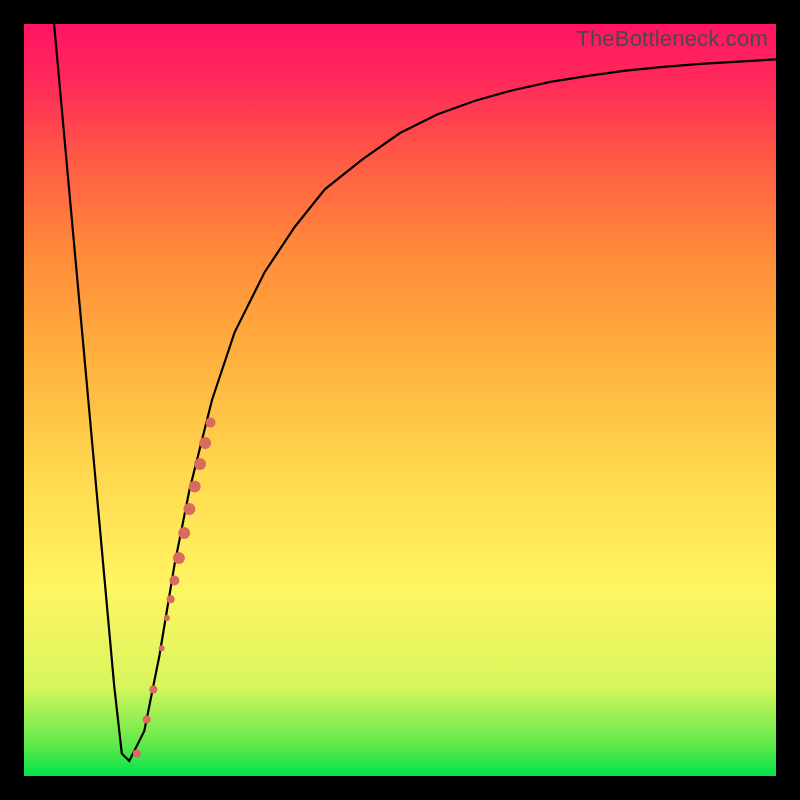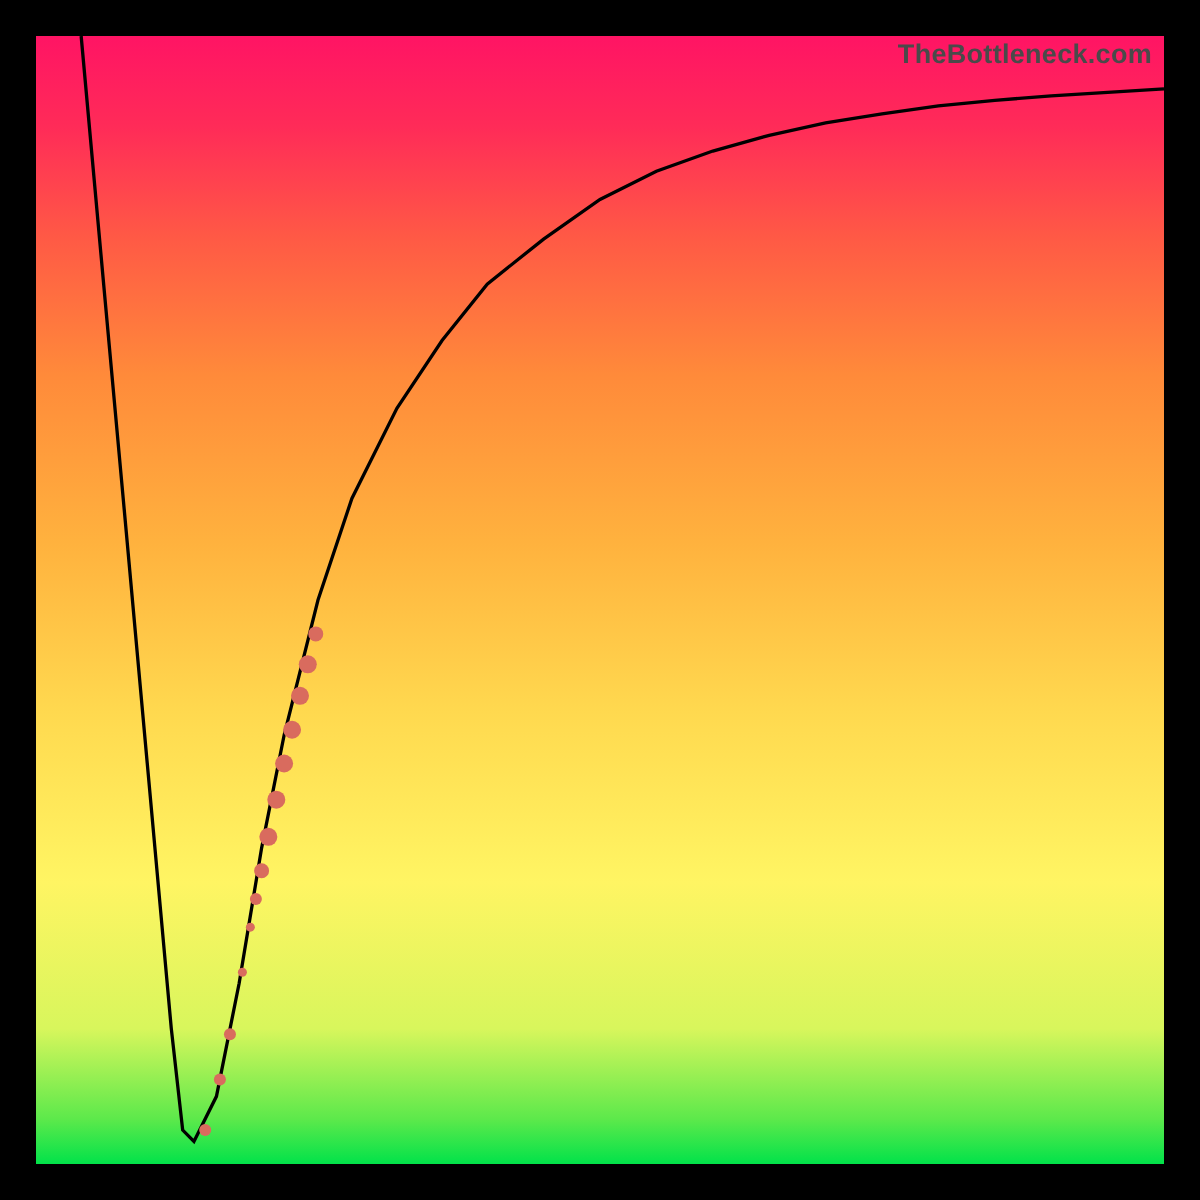--- a/index.html
+++ b/index.html
@@ -38,22 +38,22 @@
       #ff5a45 82%,
       #ff2b58 92%,
       #ff1464 100%
     );
   }
   .watermark {
     position: absolute;
     top: 2px;
     right: 8px;
     color: #4a4a4a;
-    font-size: 18px;
-    font-weight: 700;
+    font-size: 22px;
+    font-weight: 400;
     letter-spacing: 0.2px;
     user-select: none;
   }
   svg.curve {
     position: absolute;
     left: 0;
     top: 0;
     width: 752px;
     height: 752px;
     overflow: visible;

